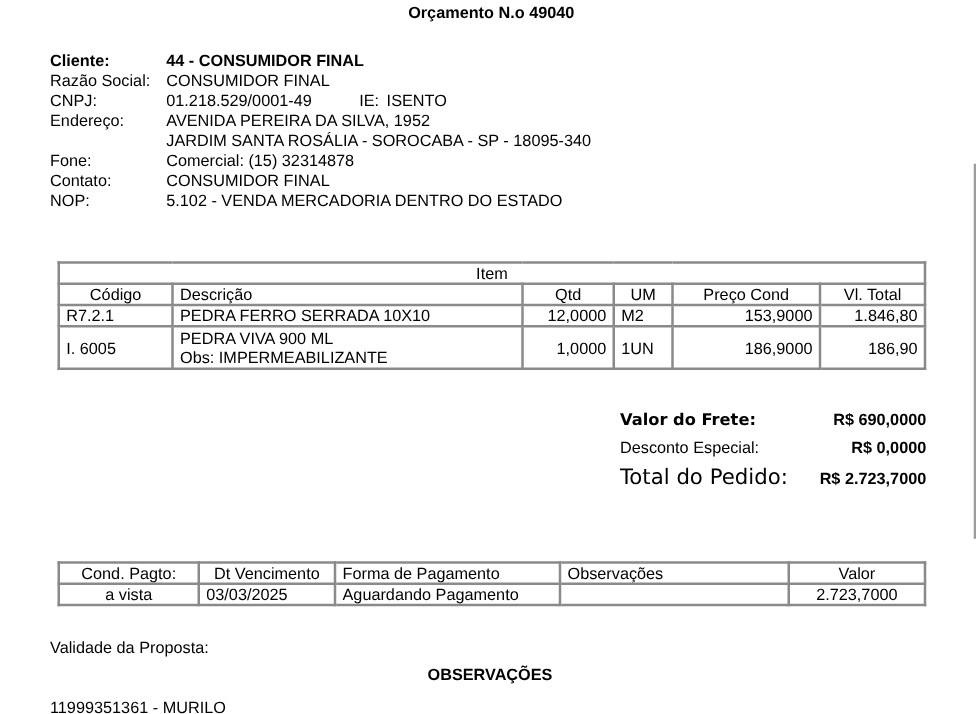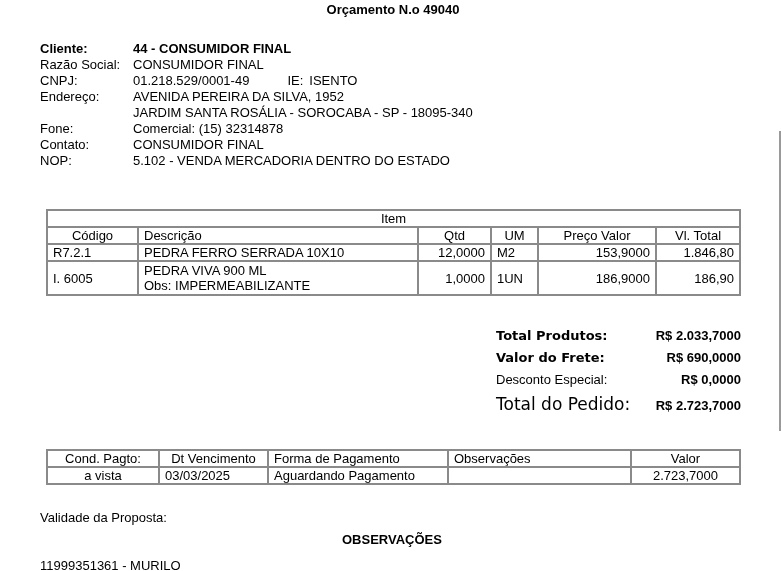--- a/index.html
+++ b/index.html
@@ -140,21 +140,21 @@
   </colgroup>
   <tbody>
       <tr class="h-item">
     <td colspan="6">Item</td>
   </tr>
   <tr class="h-cols">
     <th class="c">Código</th>
     <th class="l">Descrição</th>
     <th class="c">Qtd</th>
     <th class="c">UM</th>
-    <th class="c">Preço Valor</th>
+    <th class="c">Preço Cond</th>
     <th class="c">Vl. Total</th>
   </tr>
   <tr class="row1">
     <td class="l">R7.2.1</td>
     <td class="l">PEDRA FERRO SERRADA 10X10</td>
     <td class="r">12,0000</td>
     <td class="l">M2</td>
     <td class="r">153,9000</td>
     <td class="r">1.846,80</td>
   </tr>
@@ -166,24 +166,20 @@
     </td>
     <td class="r">1,0000</td>
     <td class="l">1UN</td>
     <td class="r">186,9000</td>
     <td class="r">186,90</td>
   </tr>
 </tbody>
   </table>
 
 <div class="abs totals">
-  <div class="tot-row" style="height:22px;">
-    <span class="tot-label-bold">Total Produtos:</span>
-    <span class="tot-value">R$ 2.033,7000</span>
-  </div>
   <div class="tot-row" style="height:22px;">
     <span class="tot-label-bold">Valor do Frete:</span>
     <span class="tot-value">R$ 690,0000</span>
   </div>
   <div class="tot-row" style="height:22px;">
     <span class="tot-label-plain">Desconto Especial:</span>
     <span class="tot-value">R$ 0,0000</span>
   </div>
   <div class="tot-row" style="height:24px;">
     <span class="tot-big">Total do Pedido:</span>

